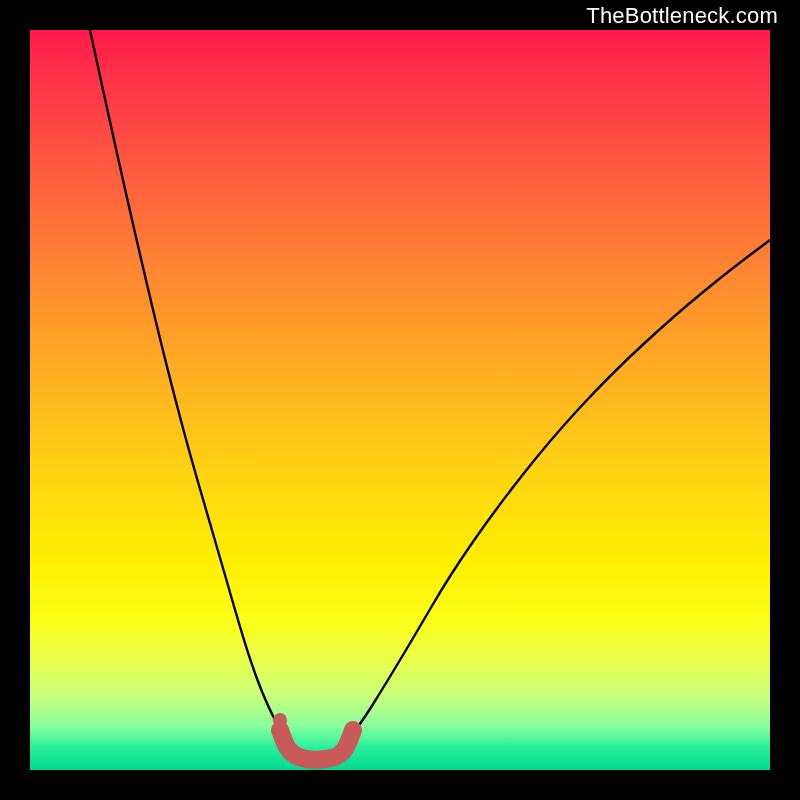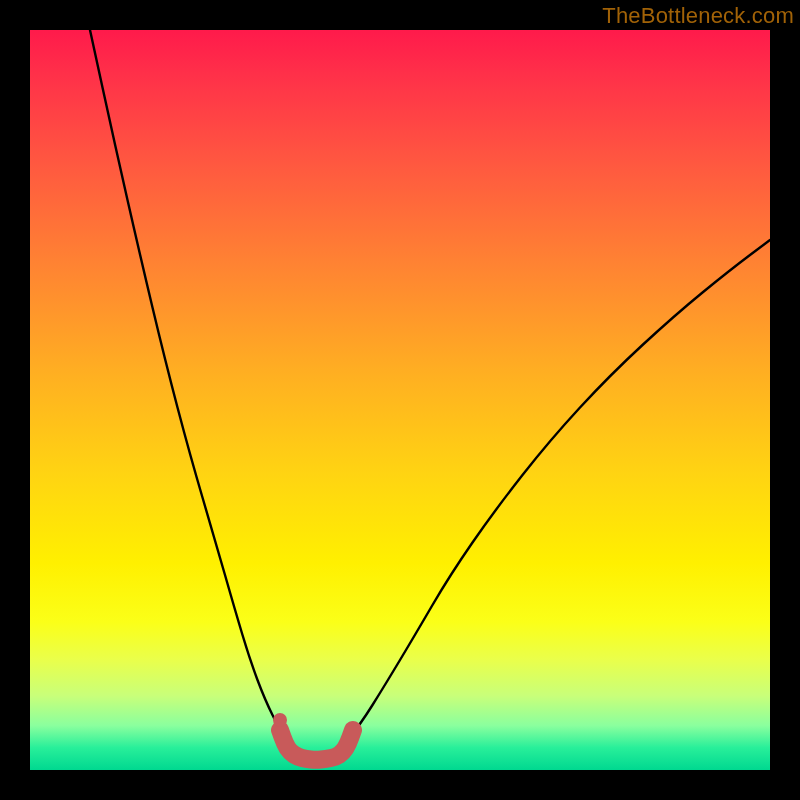--- a/index.html
+++ b/index.html
@@ -35,22 +35,22 @@
       #eaff4a 85%,
       #c8ff7a 90%,
       #8aff9e 94%,
       #28ef9a 97%,
       #00d890 100%
     );
   }
   .watermark {
     position: absolute;
     top: 3px;
-    right: 6px;
-    color: #a16207;
+    right: 22px;
+    color: #ffffff;
     font-size: 22px;
     font-weight: 500;
     letter-spacing: 0.2px;
     z-index: 5;
   }
   svg.curves {
     position: absolute;
     inset: 0;
     width: 740px;
     height: 740px;

